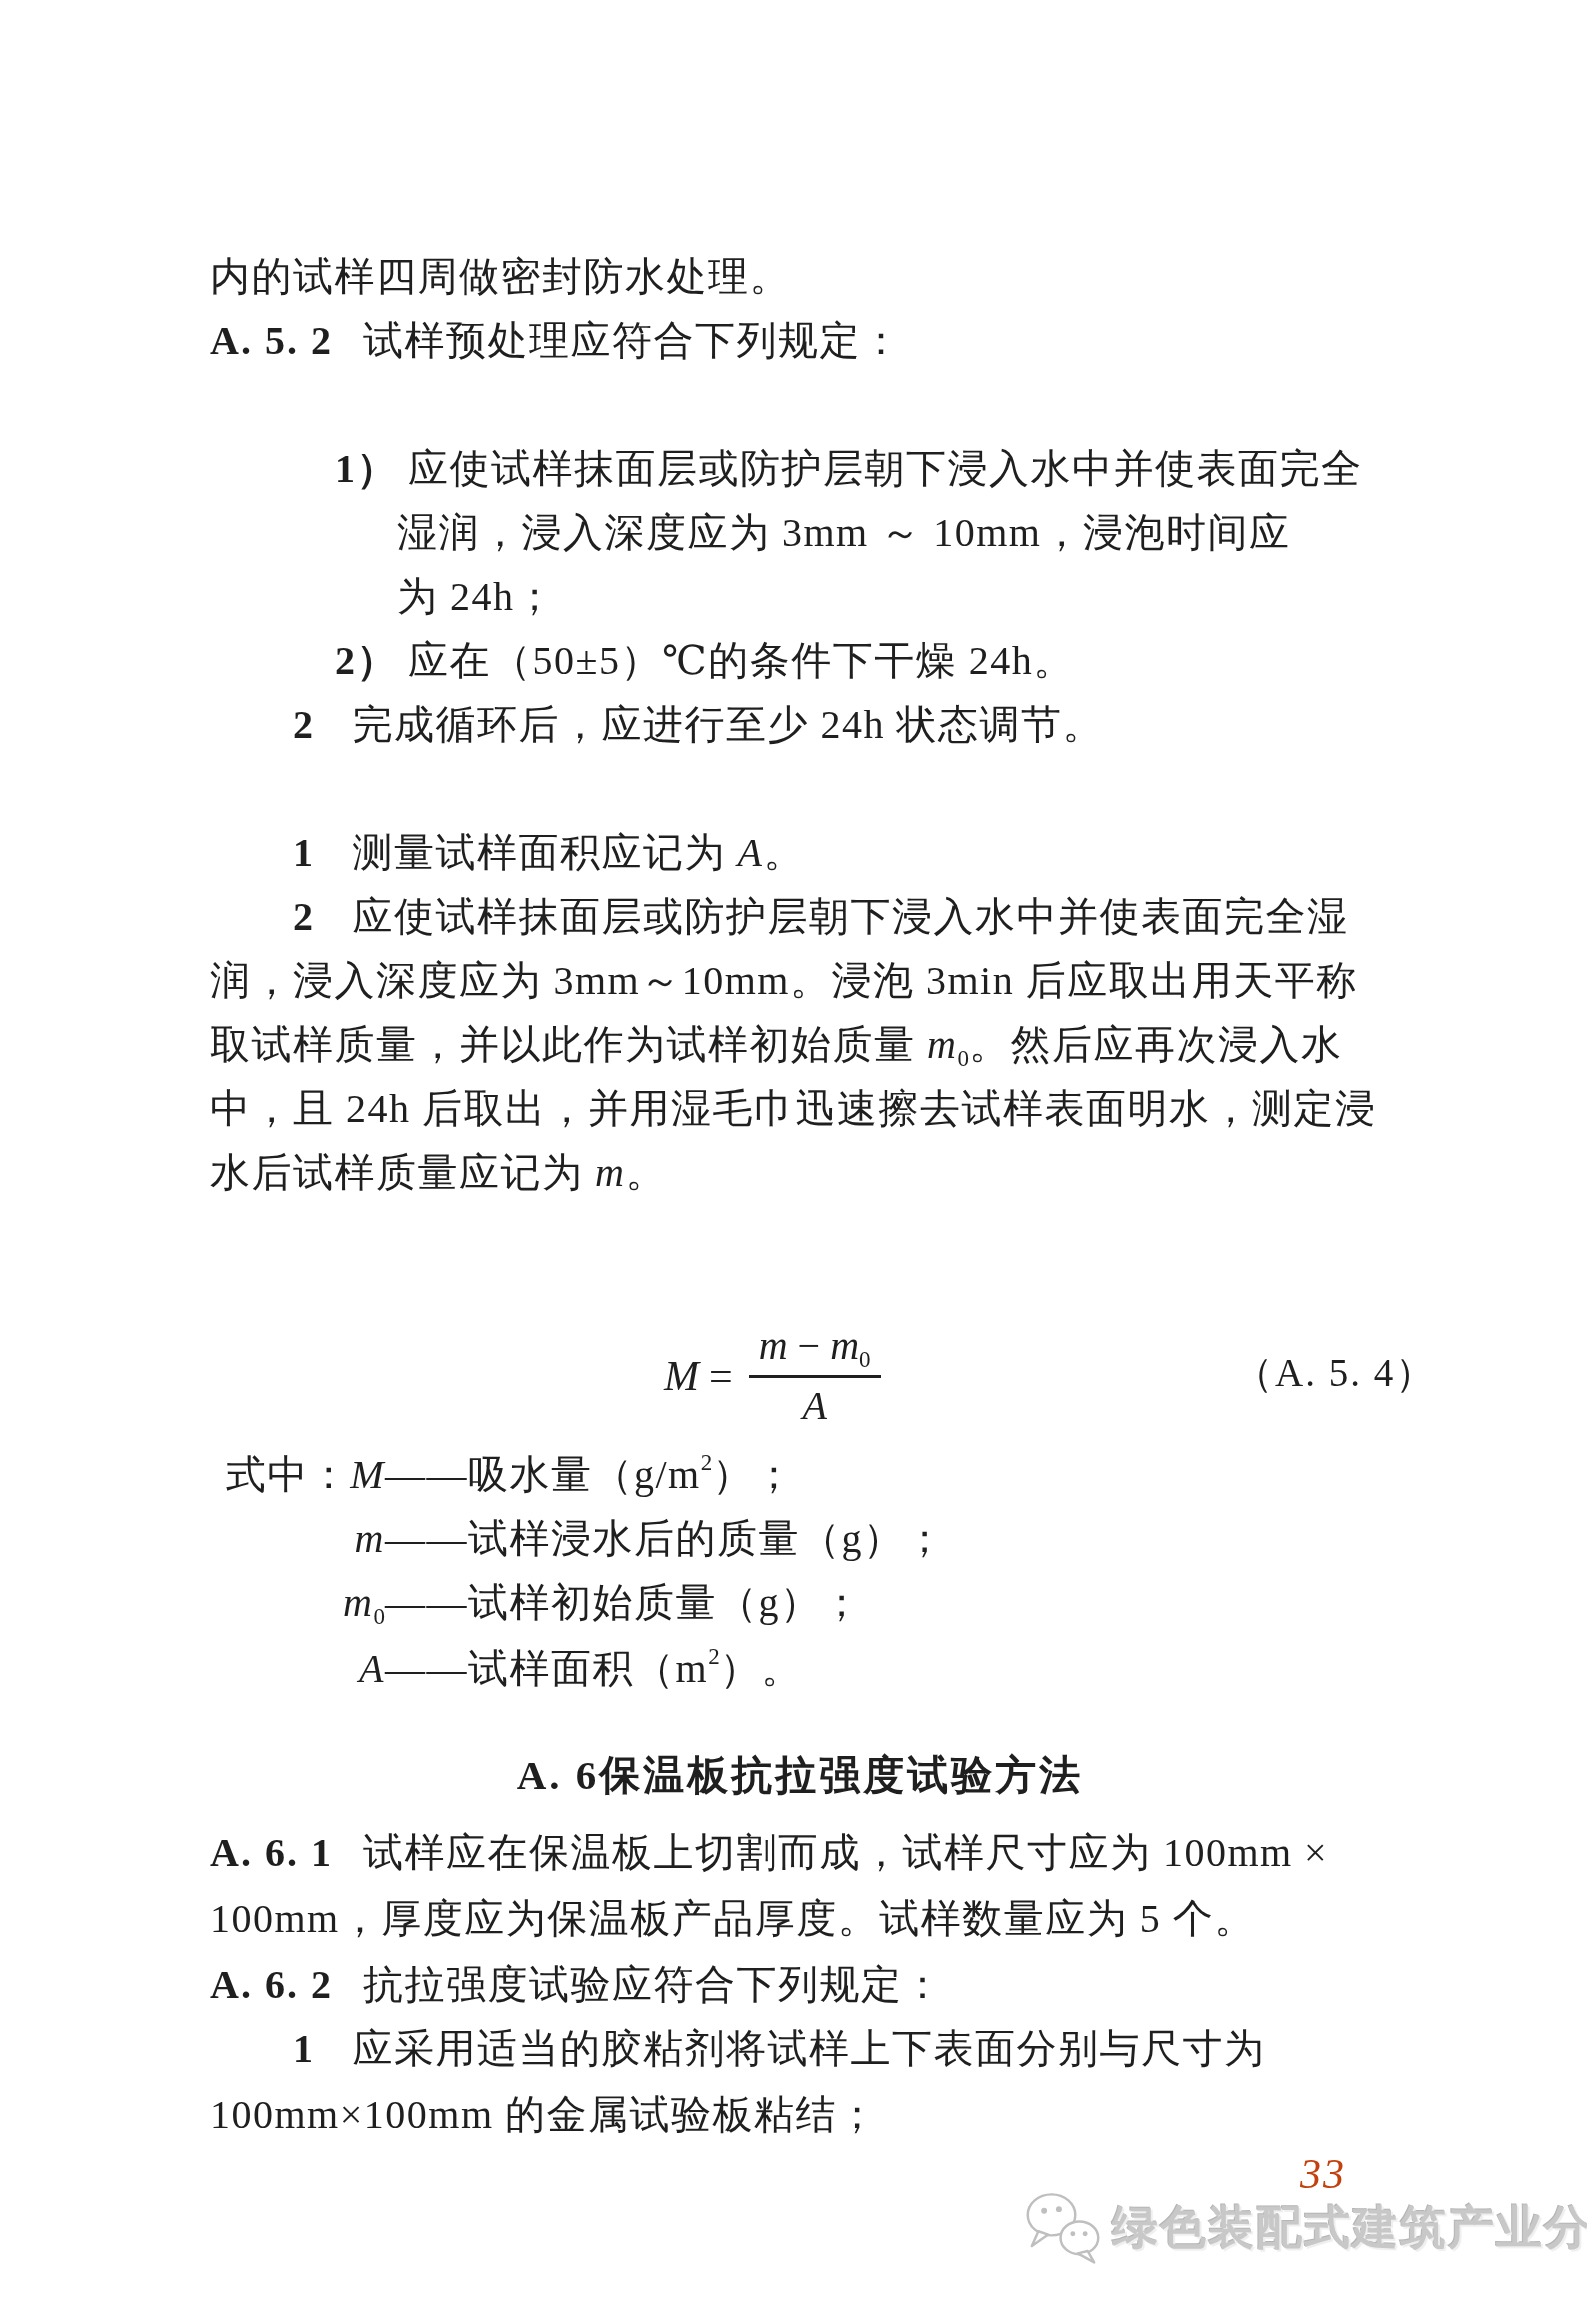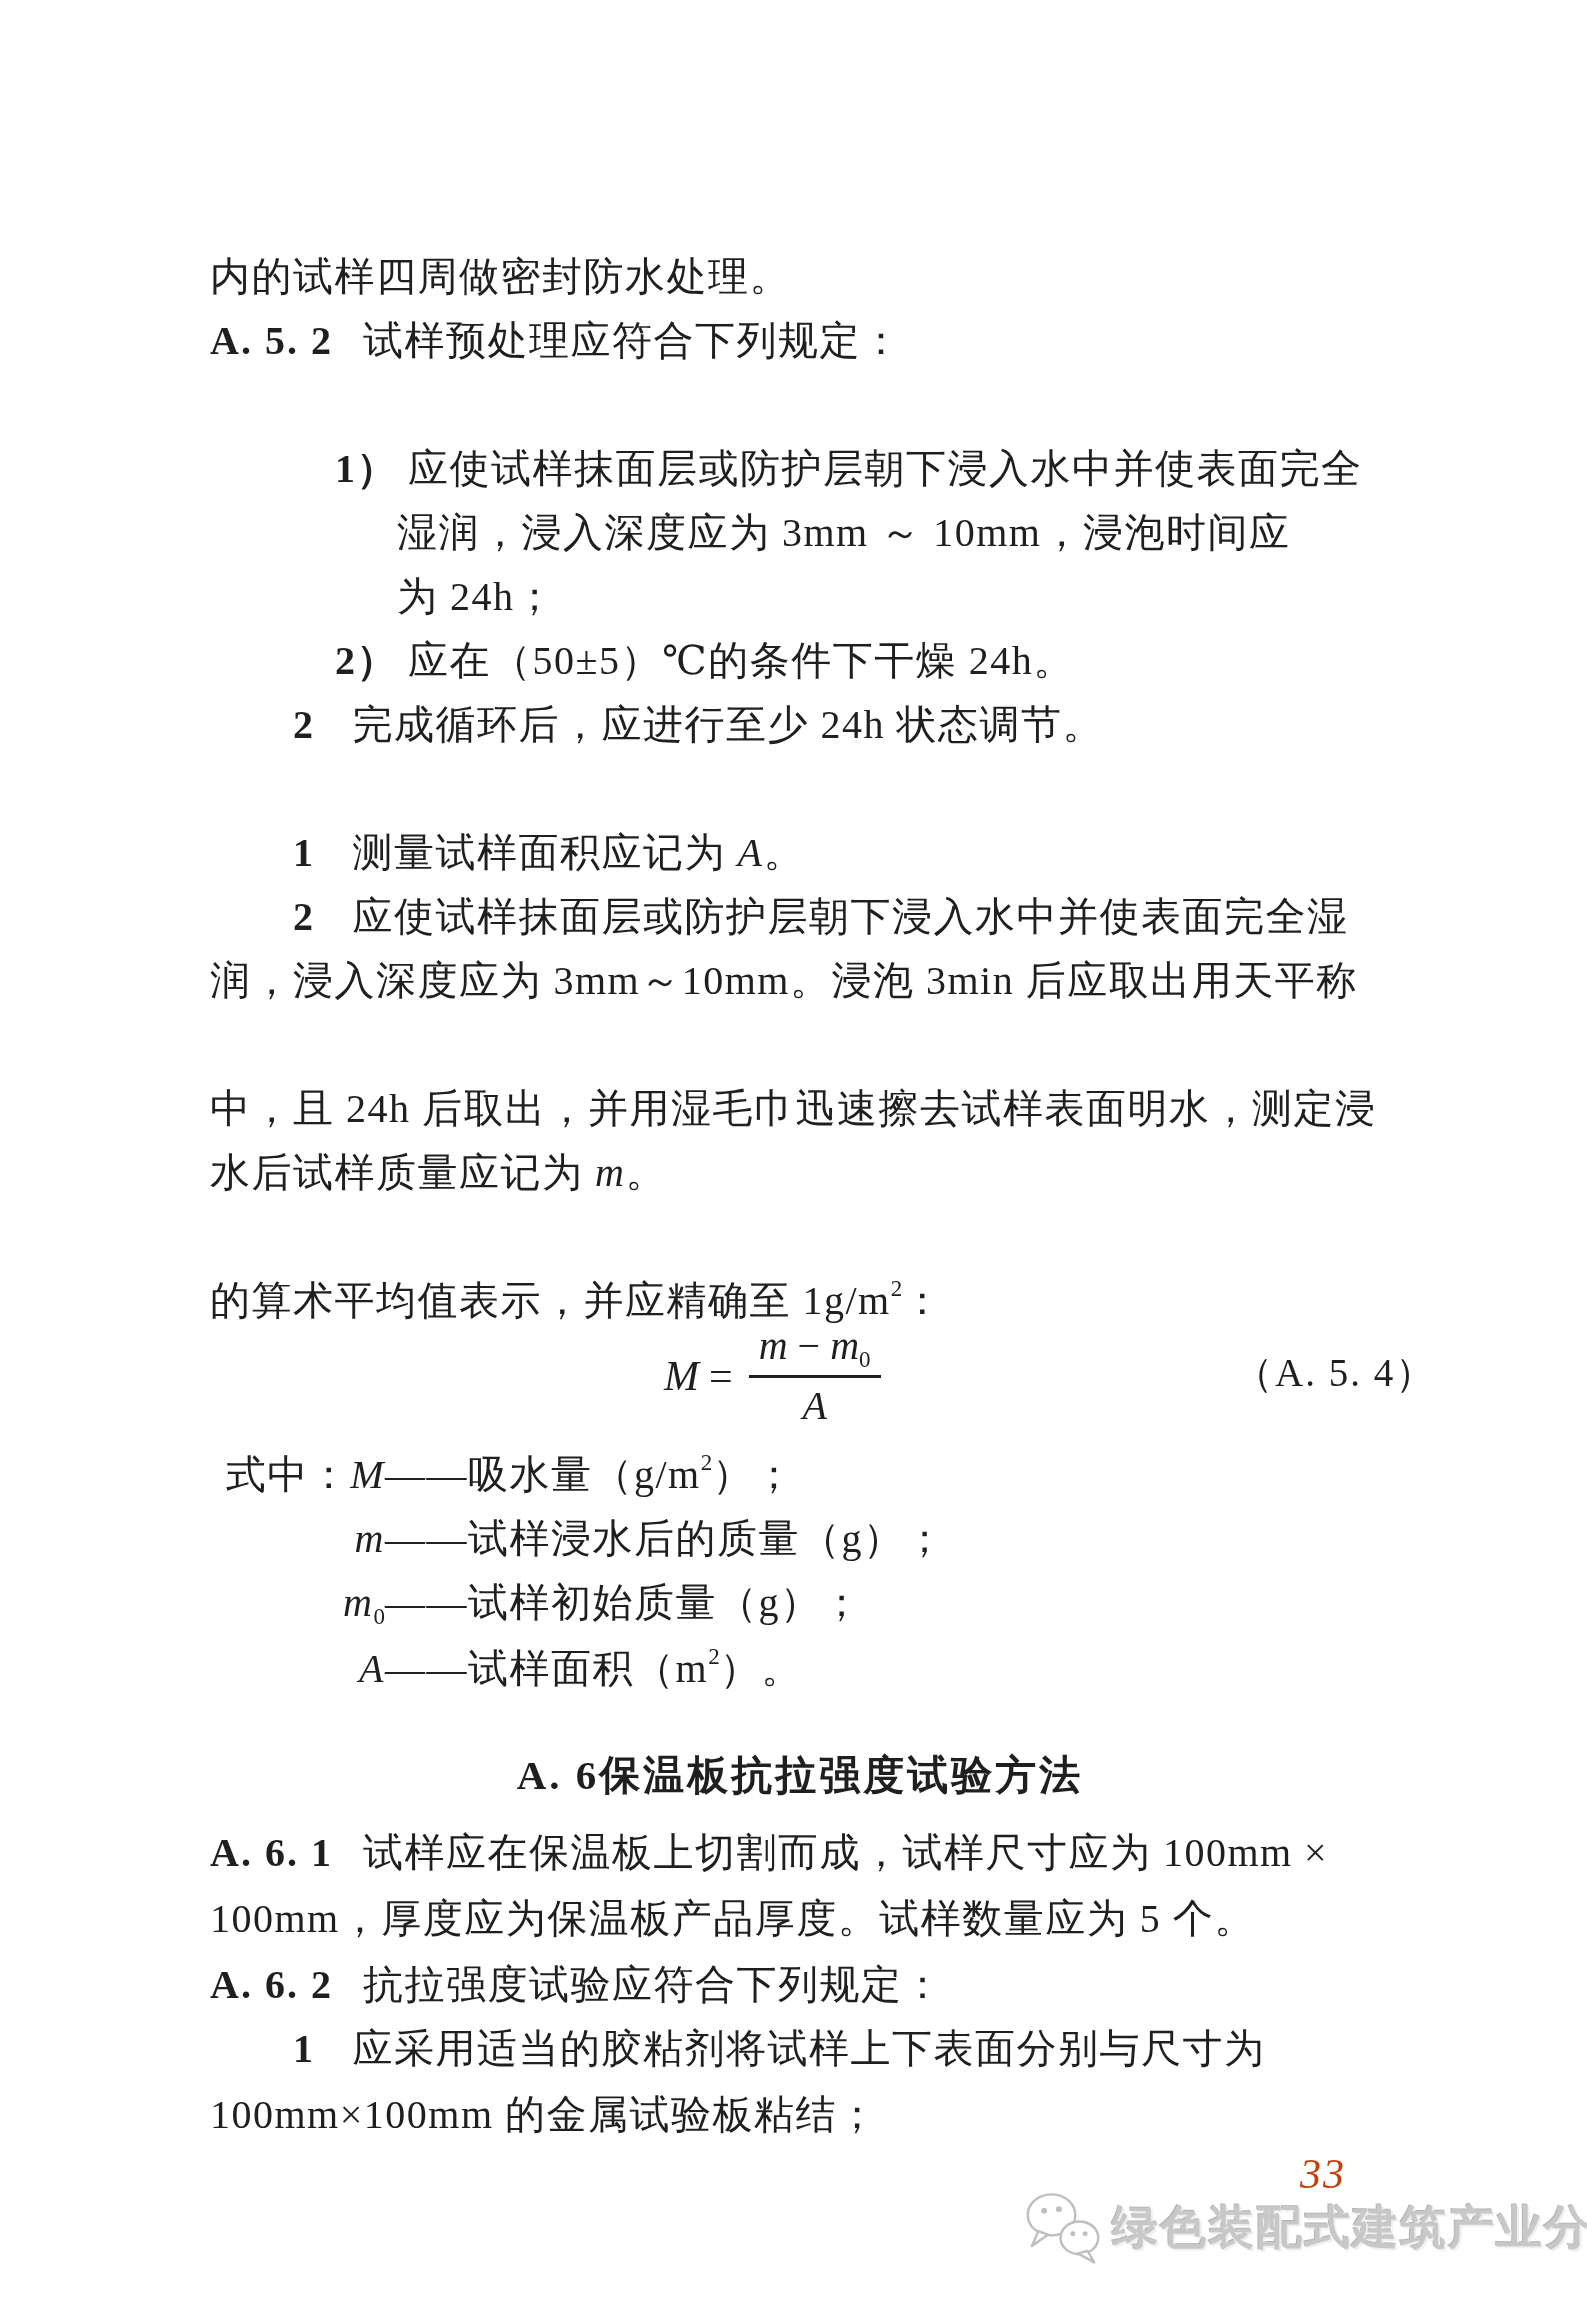--- a/index.html
+++ b/index.html
@@ -95,23 +95,23 @@
   <div class="line" style="top:254px"><span class="">内的试样四周做密封防水处理。</span></div>
   <div class="line" style="top:318px"><span class="r-num">A. 5. 2</span><span class="">试样预处理应符合下列规定：</span></div>
   <div class="line ind2" style="top:446px"><span class="r-nums">1）</span><span class="">应使试样抹面层或防护层朝下浸入水中并使表面完全</span></div>
   <div class="line ind3" style="top:510px"><span class="">湿润，浸入深度应为 3mm ～ 10mm，浸泡时间应</span></div>
   <div class="line ind3" style="top:574px"><span class="">为 24h；</span></div>
   <div class="line ind2" style="top:638px"><span class="r-nums">2）</span><span class="">应在（50±5）℃的条件下干燥 24h。</span></div>
   <div class="line ind1" style="top:702px"><span class="r-numi">2</span><span class="">完成循环后，应进行至少 24h 状态调节。</span></div>
   <div class="line ind1" style="top:830px"><span class="r-numi">1</span><span class="">测量试样面积应记为 </span><span class="r-i">A</span><span class="">。</span></div>
   <div class="line ind1" style="top:894px"><span class="r-numi">2</span><span class="">应使试样抹面层或防护层朝下浸入水中并使表面完全湿</span></div>
   <div class="line" style="top:958px"><span class="">润，浸入深度应为 3mm～10mm。浸泡 3min 后应取出用天平称</span></div>
+  <div class="line" style="top:1022px"><span class="">取试样质量，并以此作为试样初始质量 </span><span class="r-i">m</span><sub class="r-sub">0</sub><span class="">。然后应再次浸入水</span></div>
   <div class="line" style="top:1086px"><span class="">中，且 24h 后取出，并用湿毛巾迅速擦去试样表面明水，测定浸</span></div>
   <div class="line" style="top:1150px"><span class="">水后试样质量应记为 </span><span class="r-i">m</span><span class="">。</span></div>
-  <div class="line" style="top:1278px"><span class="">的算术平均值表示，并应精确至 1g/m</span><sup class="r-sup">2</sup><span class="">：</span></div>
 
   <div class="formula" style="top:1322px;left:664px">
     <span class="f-lhs"><span class="r-i">M</span><span class="f-eq">=</span></span>
     <span class="frac">
       <span class="fnum"><span class="r-i">m</span><span class=""> − </span><span class="r-i">m</span><sub class="r-sub">0</sub></span>
       <span class="fden"><span class="r-i">A</span></span>
     </span>
   </div>
   <div class="line f-label" style="top:1350px;left:1234px">（A. 5. 4）</div>
 

